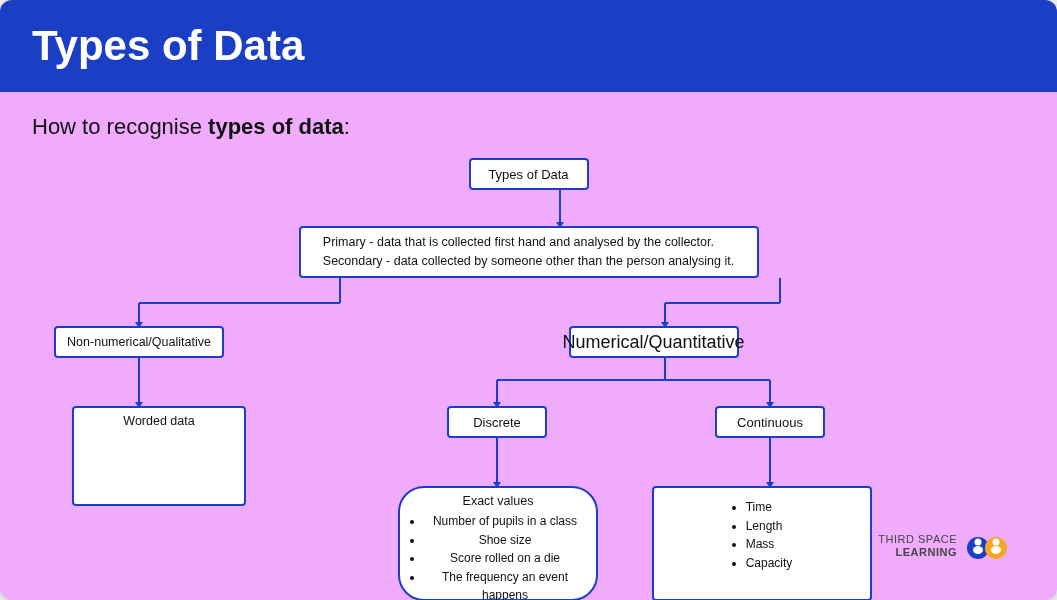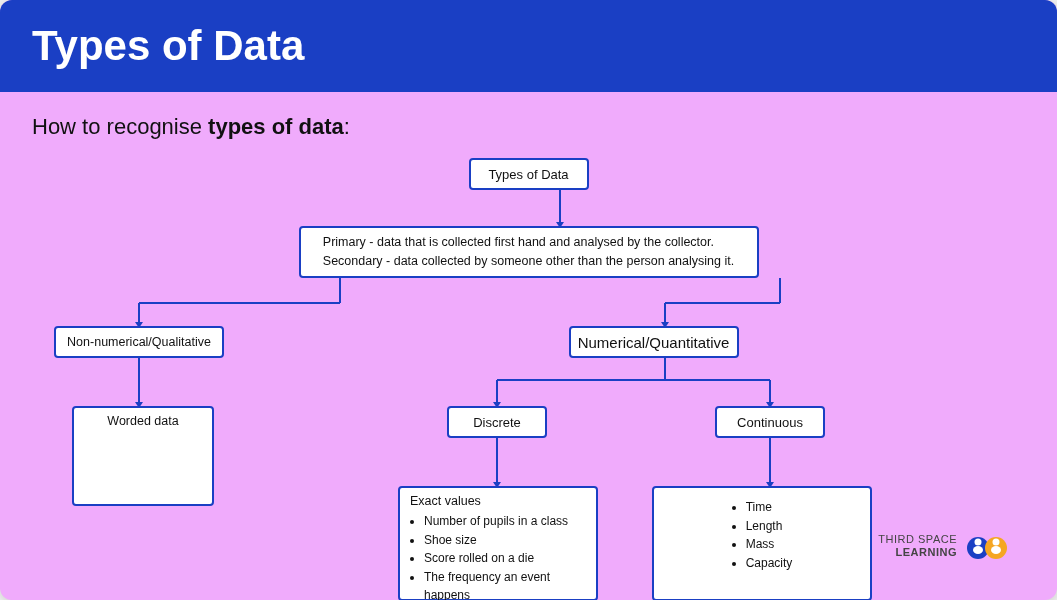--- a/index.html
+++ b/index.html
@@ -85,24 +85,24 @@
       left: 22px;
       top: 168px;
       font-size: 12.5px;
     }
     .box-numerical {
       width: 170px;
       height: 32px;
       left: 50%;
       margin-left: 40px;
       top: 168px;
-      font-size: 15px;
+      font-size: 18px;
     }
     .box-worded {
-      width: 142px;
+      width: 174px;
       height: 100px;
       left: 40px;
       top: 248px;
       font-size: 12.5px;
       text-align: left;
       padding: 6px 10px;
       align-items: flex-start;
     }
     .box-discrete {
       width: 100px;
@@ -117,23 +117,24 @@
       left: 683px;
       top: 248px;
       font-size: 13px;
     }
     .box-exact {
       width: 200px;
       height: 115px;
       left: 366px;
       top: 328px;
       font-size: 12.5px;
-      text-align: left;
+      text-align: center;
       padding: 6px 10px;
       align-items: flex-start;
+      border-radius: 26px;
     }
     .box-measured {
       width: 220px;
       height: 115px;
       left: 620px;
       top: 328px;
       font-size: 12.5px;
       text-align: left;
       padding: 6px 10px;
       align-items: flex-start;

